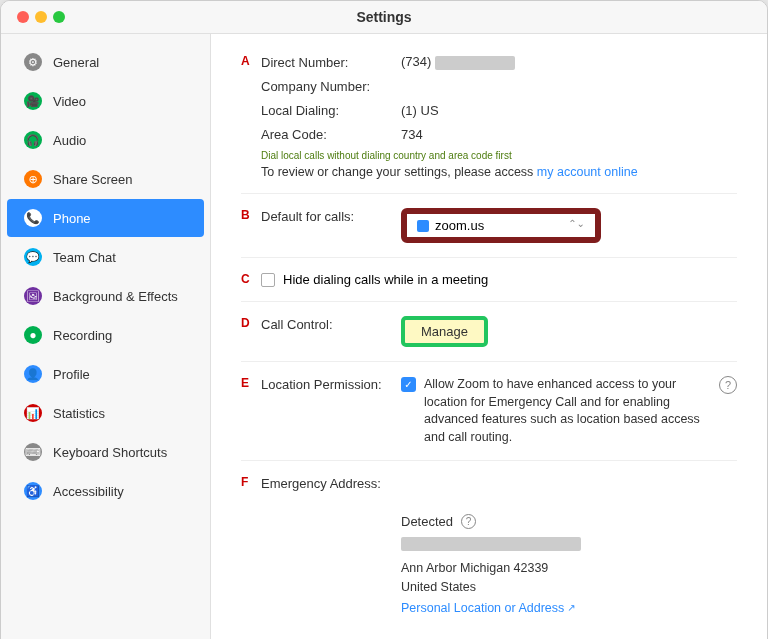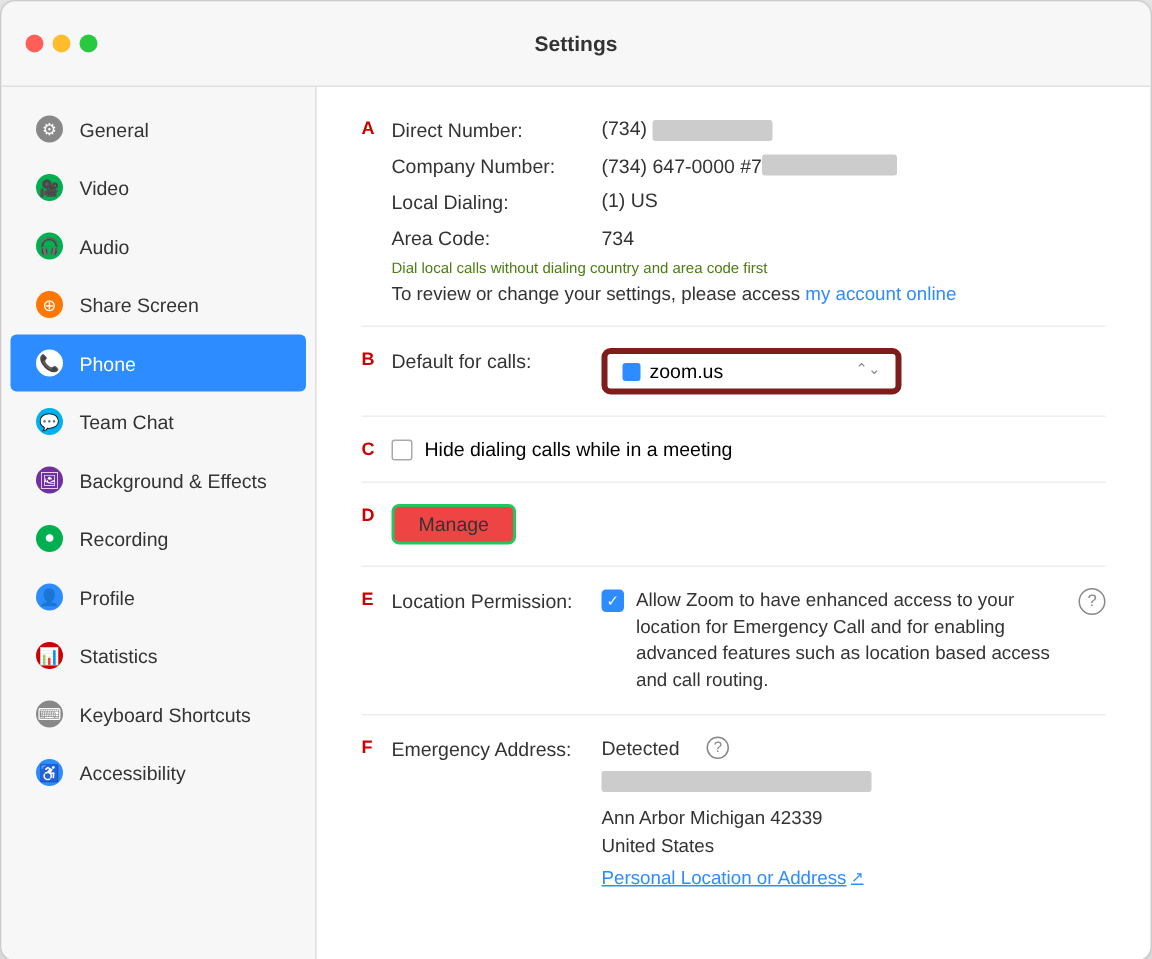--- a/index.html
+++ b/index.html
@@ -19,21 +19,21 @@
       border-radius: 10px;
       box-shadow: 0 4px 20px rgba(0,0,0,0.25);
       border: 1px solid #ccc;
       overflow: hidden;
       display: flex;
       flex-direction: column;
     }
     .title-bar {
       display: flex;
       align-items: center;
-      padding: 22px 16px;
+      padding: 10px 16px;
       border-bottom: 1px solid #e0e0e0;
       background: #f7f7f7;
       position: relative;
     }
     .traffic-lights {
       display: flex;
       gap: 6px;
     }
     .traffic-light {
       width: 12px;
@@ -145,21 +145,21 @@
       margin-top: 2px;
     }
     .link-text {
       color: #2d8cff;
       cursor: pointer;
       text-decoration: none;
     }
     .dropdown-select {
       display: flex;
       align-items: flex-start;
-      border: 4px solid #7f1d1d;
+      border: 6px solid #7f1d1d;
       border-radius: 6px;
       padding: 4px 10px;
       background: #fff;
       gap: 6px;
       min-width: 200px;
       justify-content: space-between;
       cursor: pointer;
     }
     .dropdown-inner {
       display: flex;
@@ -184,22 +184,22 @@
     }
     .checkbox {
       width: 14px;
       height: 14px;
       border: 1px solid #aaa;
       border-radius: 2px;
       background: #fff;
       display: inline-block;
     }
     .manage-btn {
-      border: 2px solid #22c55e;
-      background: #ef4444;
+      border: 4px solid #22c55e;
+      background: #fef9c3;
       border-radius: 5px;
       padding: 4px 16px;
       font-size: 13px;
       cursor: pointer;
       color: #333;
     }
     .location-row {
       display: flex;
       align-items: flex-start;
       gap: 8px;
@@ -238,21 +238,22 @@
       flex-shrink: 0;
     }
     .emergency-section {
       display: flex;
       flex-direction: column;
       gap: 4px;
     }
     .detected-row {
       display: flex;
       align-items: center;
-      gap: 18px;
+      gap: 8px;
+      margin-top: 39px;
     }
     .detected-label {
       font-size: 13px;
       color: #333;
     }
     .info-icon-small {
       width: 15px;
       height: 15px;
       border: 1px solid #888;
       border-radius: 50%;
@@ -275,21 +276,20 @@
       color: #333;
       line-height: 1.5;
     }
     .personal-link {
       color: #2d8cff;
       cursor: pointer;
       font-size: 12.5px;
       display: flex;
       align-items: center;
       gap: 3px;
-      text-decoration: underline;
     }
     .ext-icon {
       font-size: 10px;
     }
     
     .ic-general { background: #888; }
     .ic-video { background: #00b050; }
     .ic-audio { background: #00b050; }
     .ic-share { background: #ff7700; }
     .ic-chat { background: #00b0f0; }
@@ -418,27 +418,23 @@
           <div style="display:flex;align-items:center;margin-bottom:8px;">
             <span class="field-label">Direct Number:</span>
             <span class="field-value">
               <span>(734)</span>
               <span class="redacted-box" style="width:80px;"></span>
             </span>
           </div>
 
           <div style="display:flex;align-items:center;margin-bottom:8px;">
             <span class="field-label">Company Number:</span>
-            <span class="field-value company-row">
-              <span>(734) 647-0000  #7</span>
-              <span class="redacted-box" style="width:90px;"></span>
-            </span>
-          </div>
-
-          <div style="display:flex;margin-bottom:8px;">
+          </div>
+
+          <div style="display:flex;align-items:center;margin-bottom:8px;">
             <span class="field-label">Local Dialing:</span>
             <span class="field-value">(1) US</span>
           </div>
 
           <div style="display:flex;align-items:center;margin-bottom:8px;">
             <span class="field-label">Area Code:</span>
             <span class="field-value">734</span>
           </div>
 
           <div class="hint-text">Dial local calls without dialing country and area code first</div>
@@ -470,20 +466,21 @@
           <div class="checkbox-row">
             <div class="checkbox"></div>
             <span>Hide dialing calls while in a meeting</span>
           </div>
         </div>
       </div>
 
       <div class="row">
         <span class="section-label">D</span>
         <div class="row-inner">
+          <span class="field-label">Call Control:</span>
           <button class="manage-btn">Manage</button>
         </div>
       </div>
 
       <div class="row">
         <span class="section-label">E</span>
         <div class="row-inner" style="align-items:flex-start;">
           <span class="field-label">Location Permission:</span>
           <div class="location-row">
             <div class="blue-checkbox">✓</div>

